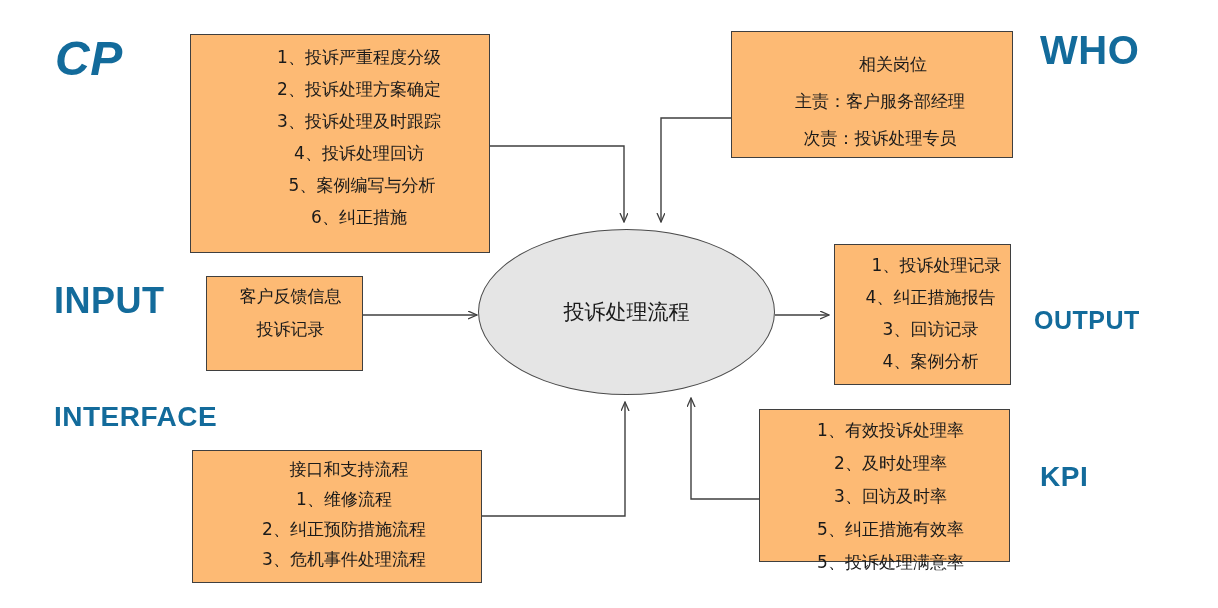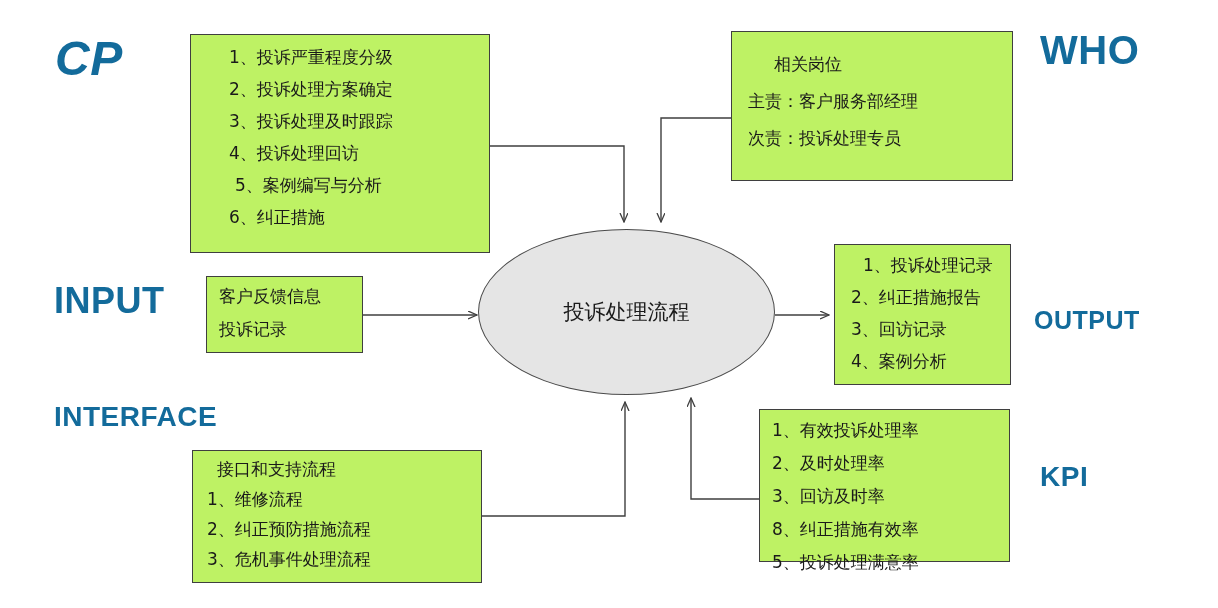--- a/index.html
+++ b/index.html
@@ -23,37 +23,38 @@
   #label-who      {left:1040px;top:30px;  font-size:40px;}
   #label-input    {left:54px;  top:283px; font-size:36px;}
   #label-output   {left:1034px;top:308px; font-size:25px;}
   #label-interface{left:54px;  top:403px; font-size:28px;}
   #label-kpi      {left:1040px;top:463px; font-size:28px;}
 
   
   .box{
     position:absolute;
     border:1.4px solid #3f3f3f;
-    background:#bef264;
+    background:#fdba74;
     box-sizing:border-box;
     font-family:"DejaVu Sans","Liberation Sans",sans-serif;
     color:#1a1a1a;
     overflow:visible;
+    text-align:center;
   }
   .box .row{white-space:nowrap;font-size:17px;line-height:1;}
 
   #box-cp{left:190px;top:34px;width:300px;height:219px;padding:14px 0 0 0;}
   #box-cp .row{margin:0 0 15px 38px;}
   #box-cp .row.indent{margin-left:44px;}
 
-  #box-who{left:731px;top:31px;width:282px;height:150px;padding:24px 0 0 0;}
+  #box-who{left:731px;top:31px;width:282px;height:127px;padding:24px 0 0 0;}
   #box-who .row{margin:0 0 20px 16px;}
   #box-who .row.title{margin-left:42px;}
 
-  #box-input{left:206px;top:276px;width:157px;height:77px;padding:11px 0 16px 0;}
+  #box-input{left:206px;top:276px;width:157px;height:95px;padding:11px 0 16px 0;}
   #box-input .row{margin:0 0 16px 12px;}
 
   #box-output{left:834px;top:244px;width:177px;height:141px;padding:12px 0 0 0;}
   #box-output .row{margin:0 0 15px 16px;}
   #box-output .row.indent{margin-left:28px;}
 
   #box-interface{left:192px;top:450px;width:290px;height:133px;padding:10px 0 0 0;}
   #box-interface .row{margin:0 0 13px 14px;}
   #box-interface .row.title{margin-left:24px;}
 
@@ -129,33 +130,33 @@
     <div class="row">客户反馈信息</div>
     <div class="row">投诉记录</div>
   </div>
 
   <div id="ellipse">
     <span class="etext">投诉处理流程</span>
   </div>
 
   <div class="box" id="box-output">
     <div class="row indent">1、投诉处理记录</div>
-    <div class="row">2、纠正措施报告</div>
+    <div class="row">4、纠正措施报告</div>
     <div class="row">3、回访记录</div>
     <div class="row">4、案例分析</div>
   </div>
 
   <div class="box" id="box-interface">
     <div class="row title">接口和支持流程</div>
     <div class="row">1、维修流程</div>
     <div class="row">2、纠正预防措施流程</div>
     <div class="row">3、危机事件处理流程</div>
   </div>
 
   <div class="box" id="box-kpi">
     <div class="row">1、有效投诉处理率</div>
     <div class="row">2、及时处理率</div>
     <div class="row">3、回访及时率</div>
-    <div class="row">8、纠正措施有效率</div>
+    <div class="row">5、纠正措施有效率</div>
     <div class="row">5、投诉处理满意率</div>
   </div>
 
 </div>
 
 </body></html>

